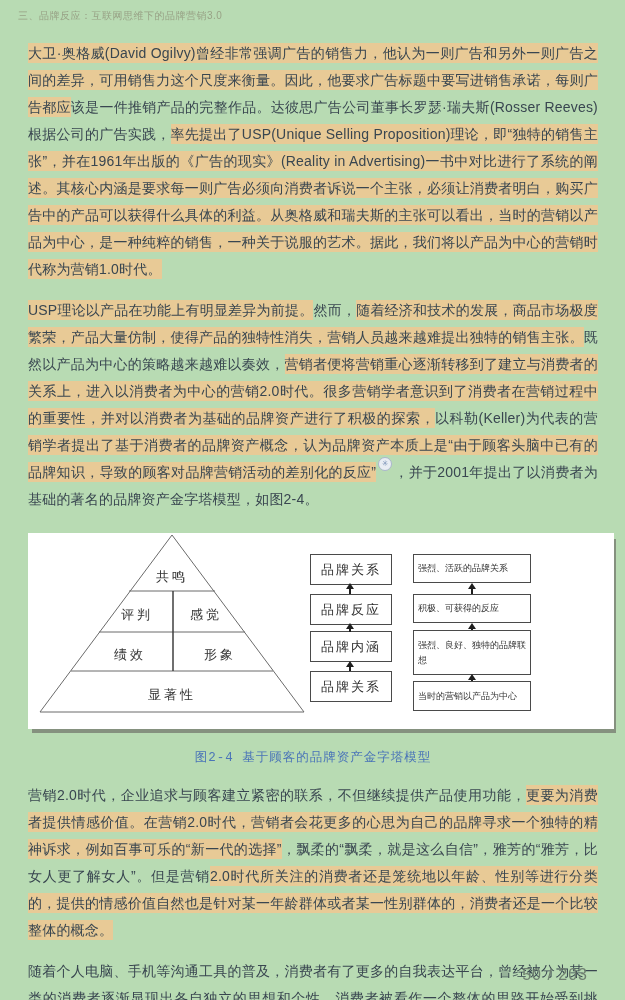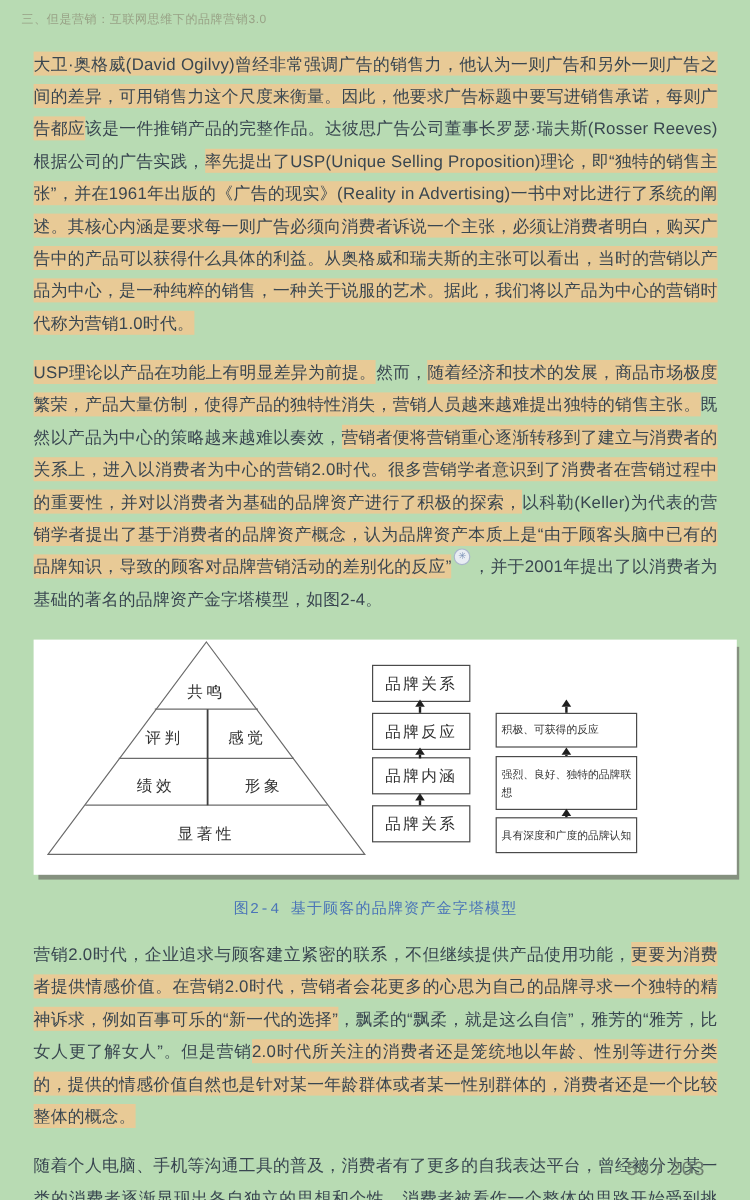--- a/index.html
+++ b/index.html
@@ -63,21 +63,21 @@
     font-size:12.5px;color:#4a74b8;letter-spacing:1px;font-family:Liberation Mono, monospace;
   }
   .page-number{
     position:absolute;right:37px;top:966px;
     font-size:16px;color:#6f7f70;letter-spacing:1px;text-align:right;
   }
 </style>
 </head>
 <body>
 
-<div class="chapter-header">三、但是营销：互联网思维下的品牌营销3.0</div>
+<div class="chapter-header">三、品牌反应：互联网思维下的品牌营销3.0</div>
 
 <div class="content">
 
   <p><span class="seg hl">大卫·奥格威(David Ogilvy)曾经非常强调广告的销售力，他认为一则广告和另外一则广告之间的差异，可用销售力这个尺度来衡量。因此，他要求广告标题中要写进销售承诺，每则广告都应</span><span class="seg">该是一件推销产品的完整作品。达彼思广告公司董事长罗瑟·瑞夫斯(Rosser Reeves)根据公司的广告实践，</span><span class="seg hl">率先提出了USP(Unique Selling Proposition)理论，即“独特的销售主张”，并在1961年出版的《广告的现实》(Reality in Advertising)一书中对比进行了系统的阐述。其核心内涵是要求每一则广告必须向消费者诉说一个主张，必须让消费者明白，购买广告中的产品可以获得什么具体的利益。从奥格威和瑞夫斯的主张可以看出，当时的营销以产品为中心，是一种纯粹的销售，一种关于说服的艺术。据此，我们将以产品为中心的营销时代称为营销1.0时代。</span></p>
 
   <p><span class="seg hl">USP理论以产品在功能上有明显差异为前提。</span><span class="seg">然而，</span><span class="seg hl">随着经济和技术的发展，商品市场极度繁荣，产品大量仿制，使得产品的独特性消失，营销人员越来越难提出独特的销售主张。</span><span class="seg">既然以产品为中心的策略越来越难以奏效，</span><span class="seg hl">营销者便将营销重心逐渐转移到了建立与消费者的关系上，进入以消费者为中心的营销2.0时代。很多营销学者意识到了消费者在营销过程中的重要性，并对以消费者为基础的品牌资产进行了积极的探索，</span><span class="seg">以科勒(Keller)为代表的营</span><span class="seg hl">销学者提出了基于消费者的品牌资产概念，认为品牌资产本质上是“由于顾客头脑中已有的品牌知识，导致的顾客对品牌营销活动的差别化的反应”</span><sup class="fn">✳</sup><span class="seg">，并于2001年提出了以消费者为基础的著名的品牌资产金字塔模型，如图2-4。</span></p>
 
   <div class="panel">
     <svg width="300" height="192" viewBox="0 0 300 192">
       <g fill="none" stroke="#6b6b6b" stroke-width="1">
@@ -97,23 +97,24 @@
 
     <div class="lbox" style="top:61px">品牌反应</div>
     <div class="lbox" style="top:21px">品牌关系</div>
     <div class="lbox" style="top:98px">品牌内涵</div>
     <div class="lbox" style="top:138px">品牌关系</div>
 
     <div class="conn" style="left:321px;top:56px;height:5px"></div>
     <div class="conn" style="left:321px;top:96px;height:3px"></div>
     <div class="conn" style="left:321px;top:134px;height:4px"></div>
 
+    <div class="rbox" style="top:21px;height:29px">强烈、活跃的品牌关系</div>
     <div class="rbox" style="top:61px;height:29px">积极、可获得的反应</div>
     <div class="rbox" style="top:97px;height:45px">强烈、良好、独特的品牌联想</div>
-    <div class="rbox" style="top:148px;height:30px">具有深度和广度的品牌认知</div>
+    <div class="rbox" style="top:148px;height:30px">当时的营销以产品为中心</div>
 
     <div class="conn" style="left:443px;top:56px;height:5px"></div>
     <div class="conn" style="left:443px;top:96px;height:1px"></div>
     <div class="conn" style="left:443px;top:147px;height:1px"></div>
   </div>
 
   <div class="caption">图2-4 基于顾客的品牌资产金字塔模型</div>
 
   <p><span class="seg">营销2.0时代，企业追求与顾客建立紧密的联系，不但继续提供产品使用功能，</span><span class="seg hl">更要为消费者提供情感价值。在营销2.0时代，营销者会花更多的心思为自己的品牌寻求一个独特的精神诉求，例如百事可乐的“新一代的选择”</span><span class="seg">，飘柔的“飘柔，就是这么自信”，雅芳的“雅芳，比女人更了解女人”。但是营销</span><span class="seg hl">2.0时代所关注的消费者还是笼统地以年龄、性别等进行分类的，提供的情感价值自然也是针对某一年龄群体或者某一性别群体的，消费者还是一个比较整体的概念。</span></p>
 

